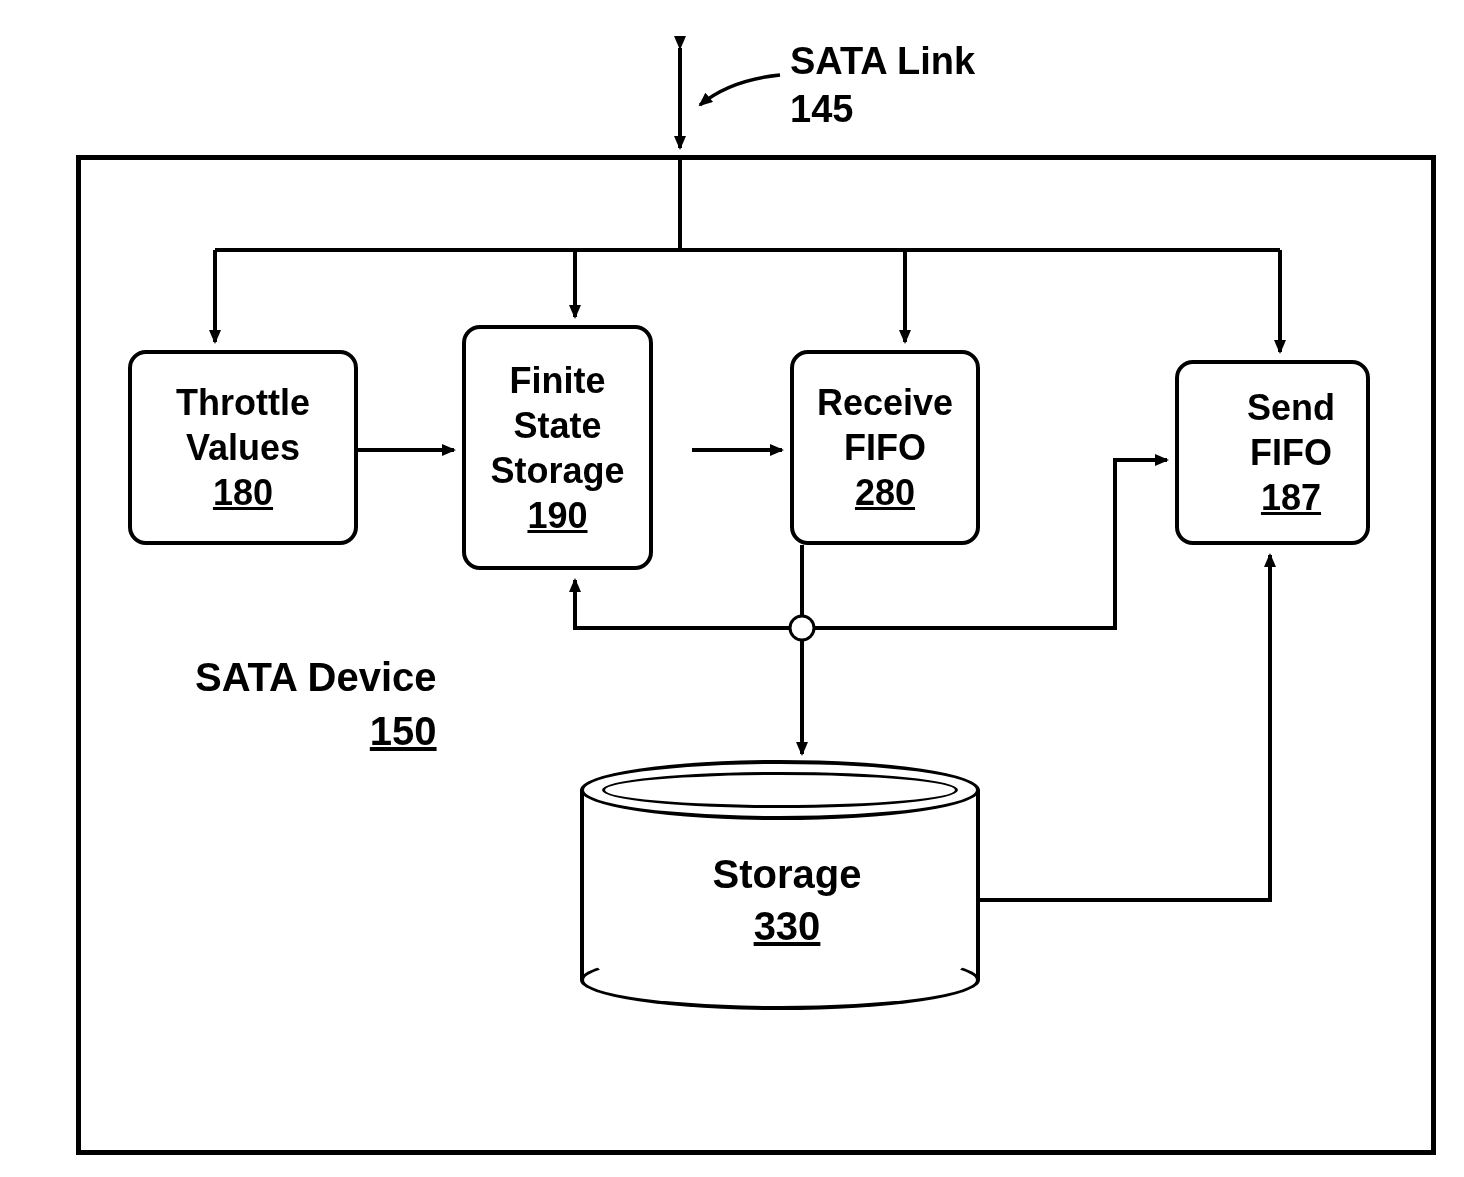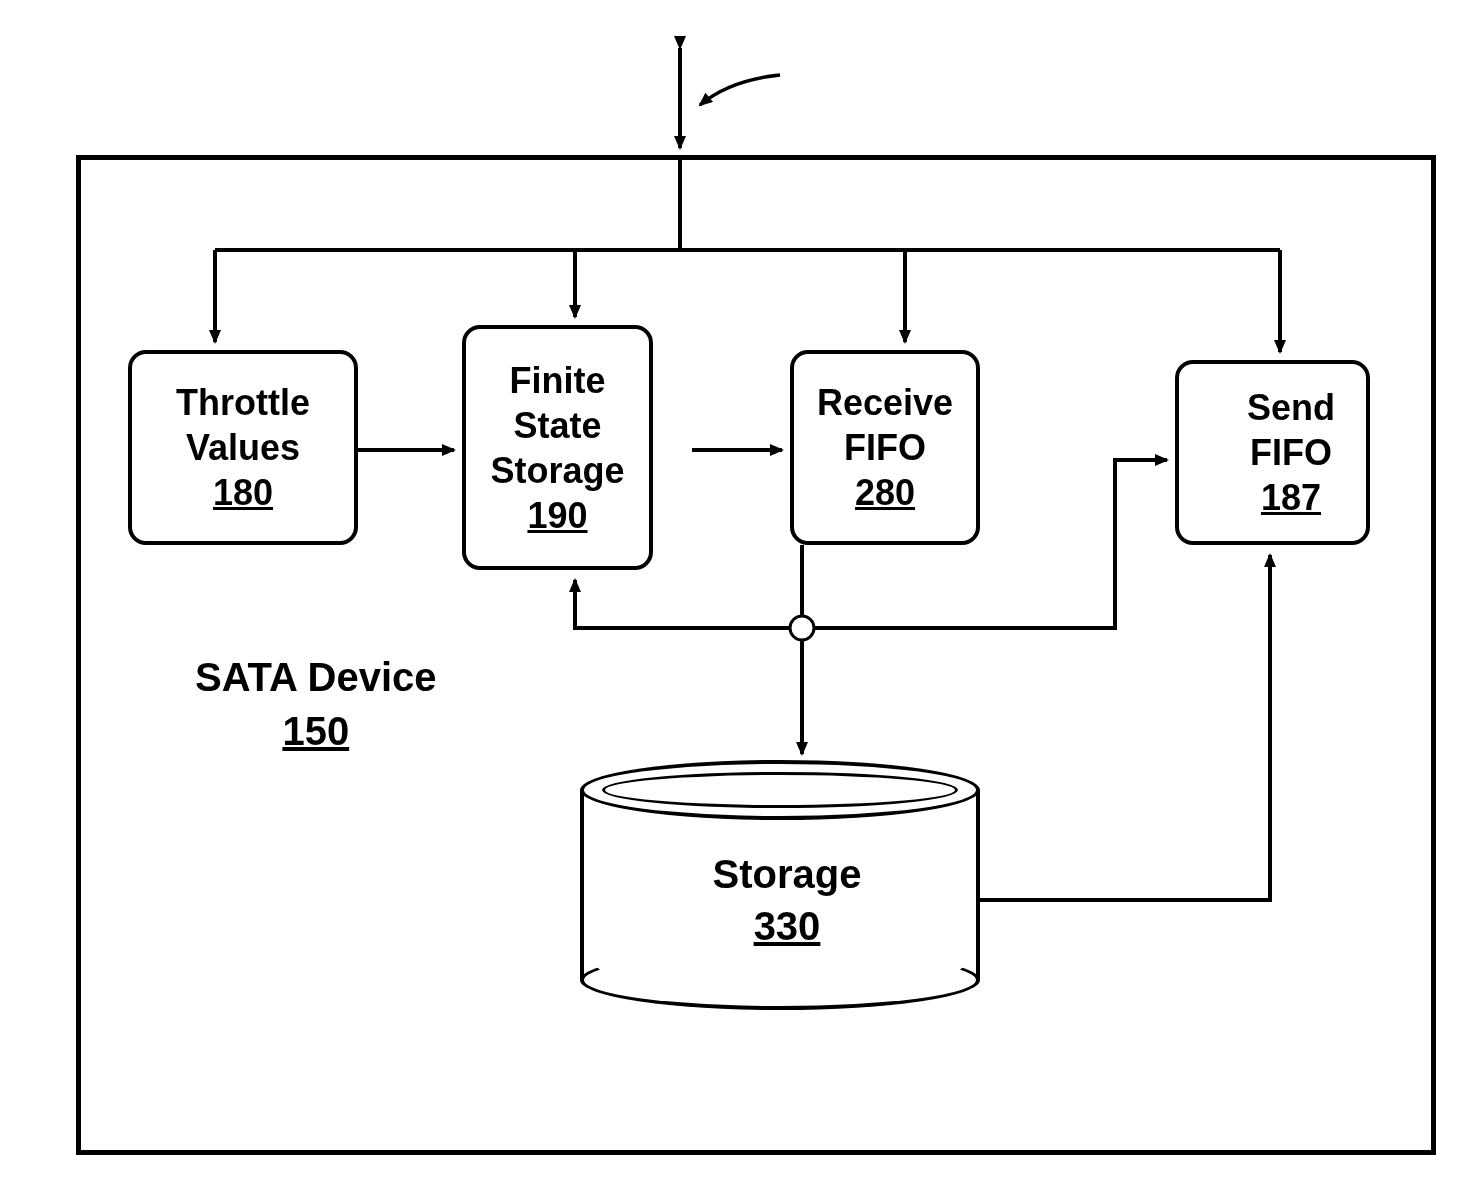--- a/index.html
+++ b/index.html
@@ -45,21 +45,21 @@
     line-height: 1.25;
     background: #fff;
   }
   .block .num { text-decoration: underline; }
   .device-label {
     position: absolute;
     left: 175px;
     top: 630px;
     font-size: 40px;
     font-weight: bold;
-    text-align: center;
+    text-align: right;
     line-height: 1.35;
   }
   .device-label .num { text-decoration: underline; }
   .cylinder {
     position: absolute;
     left: 560px;
     top: 740px;
     width: 400px;
     height: 250px;
   }
@@ -119,20 +119,24 @@
     width: 1464px;
     height: 1177px;
     pointer-events: none;
   }
 </style>
 </head>
 <body>
 
 <div class="canvas">
 
+  <div class="sata-link-label">
+    <span>SATA Link</span><br>
+    <span>145</span>
+  </div>
 
   <div class="outer-box"></div>
 
   <div class="block" style="left:108px; top:330px; width:230px; height:195px;">
     <span>Throttle</span>
     <span>Values</span>
     <span class="num">180</span>
   </div>
 
   <div class="block" style="left:442px; top:305px; width:191px; height:245px;">

